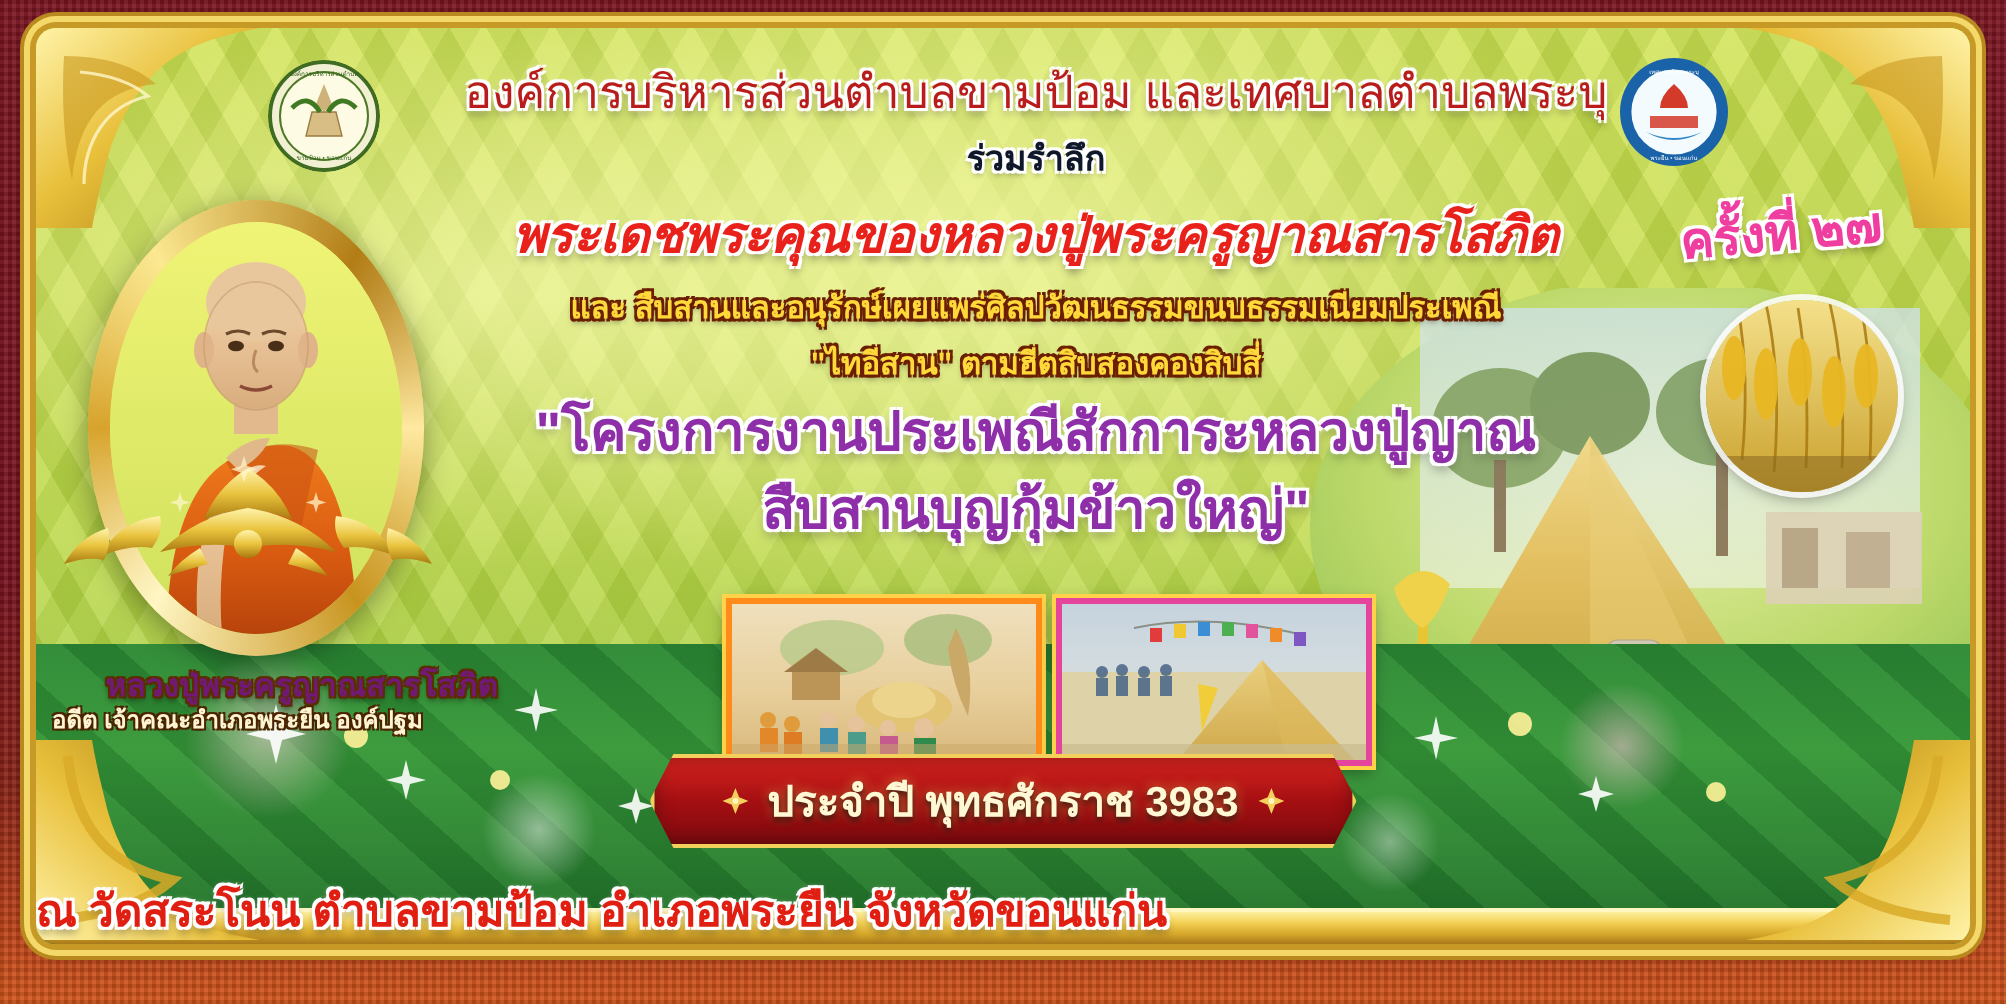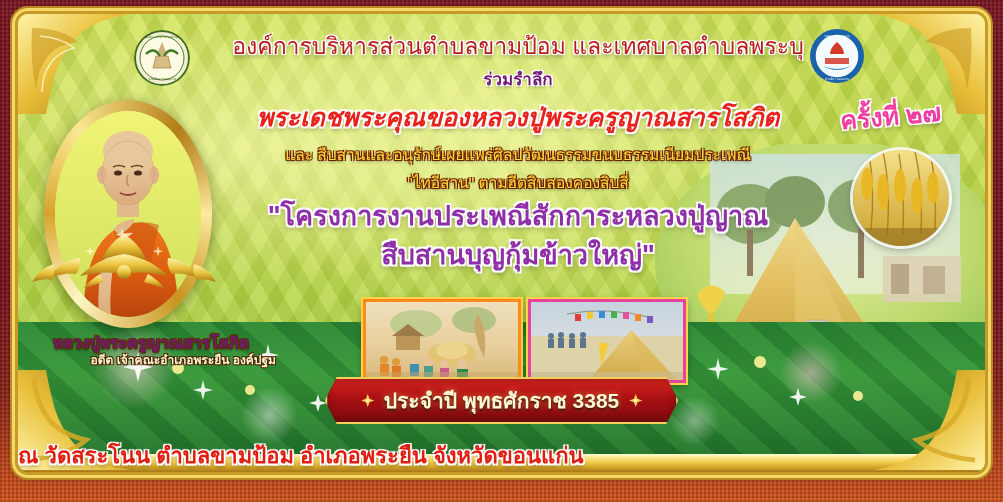--- a/index.html
+++ b/index.html
@@ -80,45 +80,45 @@
 
   .gold-flourish{position:absolute;left:6px;top:210px;width:200px;height:64px;}
 
   .portrait-name{
     position:absolute;left:8px;top:316px;width:250px;text-align:center;
     font-size:15.5px;font-weight:bold;color:#701a75;
     text-shadow:-1px -1px 0 #5d2d00,1px -1px 0 #5d2d00,-1px 1px 0 #5d2d00,1px 1px 0 #5d2d00,0 2px 3px rgba(0,0,0,.6);
     letter-spacing:.2px;
   }
   .portrait-sub{
-    position:absolute;left:8px;top:336px;width:250px;text-align:right;
+    position:absolute;left:8px;top:336px;width:250px;text-align:left;
     font-size:12px;font-weight:bold;color:#fff4d2;
     text-shadow:-1px -1px 0 #4a2400,1px -1px 0 #4a2400,-1px 1px 0 #4a2400,1px 1px 0 #4a2400;
   }
 
   
   .head{position:absolute;left:160px;top:20px;width:680px;text-align:center;}
 
   .line1{
     font-size:23px;font-weight:normal;line-height:1.08;color:#b91c1c;
     text-shadow:-1.4px -1.4px 0 #fff,1.4px -1.4px 0 #fff,-1.4px 1.4px 0 #fff,1.4px 1.4px 0 #fff,
                 0 0 3px #fff, 0 3px 4px rgba(0,0,0,.45);
   }
   .line2{
-    margin-top:6px;font-size:17px;font-weight:bold;color:#701a75;
+    margin-top:6px;font-size:17px;font-weight:bold;color:#0f172a;
     text-shadow:-1.3px -1.3px 0 #fff,1.3px -1.3px 0 #fff,-1.3px 1.3px 0 #fff,1.3px 1.3px 0 #fff,0 2px 3px rgba(0,0,0,.4);
   }
   .line3{
     margin-top:5px;font-size:25px;font-weight:bold;color:#e8211b;
     text-shadow:-1.6px -1.6px 0 #fff,1.6px -1.6px 0 #fff,-1.6px 1.6px 0 #fff,1.6px 1.6px 0 #fff,
                 0 0 2px #fff,0 3px 5px rgba(0,0,0,.45);
     font-style:italic;
   }
   .line4{
-    margin-top:9px;font-size:15.5px;font-weight:normal;color:#ffd83a;line-height:1.22;
+    margin-top:9px;font-size:15.5px;font-weight:bold;color:#ffd83a;line-height:1.22;
     text-shadow:-1.3px -1.3px 0 #6b1f00,1.3px -1.3px 0 #6b1f00,-1.3px 1.3px 0 #6b1f00,1.3px 1.3px 0 #6b1f00,0 2px 3px rgba(0,0,0,.5);
   }
   .line5{
     margin-top:8px;font-size:27px;font-weight:bold;color:#8e2ea8;line-height:1.16;
     text-shadow:-1.7px -1.7px 0 #fff,1.7px -1.7px 0 #fff,-1.7px 1.7px 0 #fff,1.7px 1.7px 0 #fff,
                 0 0 3px #fff,0 3px 6px rgba(0,0,0,.4);
   }
 
   
   .edition{
@@ -513,21 +513,21 @@
         <path d="M68 40 l10 2 -8 22 z" fill="#f2cd3a"></path>
         <rect y="70" width="152" height="8" fill="#c9bb90" opacity=".7"></rect>
       </svg>
     </div>
 
     <div class="year-plate">
       <svg class="rosette" viewBox="0 0 14 14">
         <path d="M7 0 l2 5 5 2 -5 2 -2 5 -2 -5 -5 -2 5 -2 z" fill="#f3cf5c"></path>
         <circle cx="7" cy="7" r="1.6" fill="#fff3c0"></circle>
       </svg>
-      <span class="year-text">ประจำปี พุทธศักราช 3385</span>
+      <span class="year-text">ประจำปี พุทธศักราช 3983</span>
       <svg class="rosette" viewBox="0 0 14 14">
         <path d="M7 0 l2 5 5 2 -5 2 -2 5 -2 -5 -5 -2 5 -2 z" fill="#f3cf5c"></path>
         <circle cx="7" cy="7" r="1.6" fill="#fff3c0"></circle>
       </svg>
     </div>
 
     <div class="venue">ณ วัดสระโนน ตำบลขามป้อม อำเภอพระยืน จังหวัดขอนแก่น</div>
 
   </div>
 </div>

